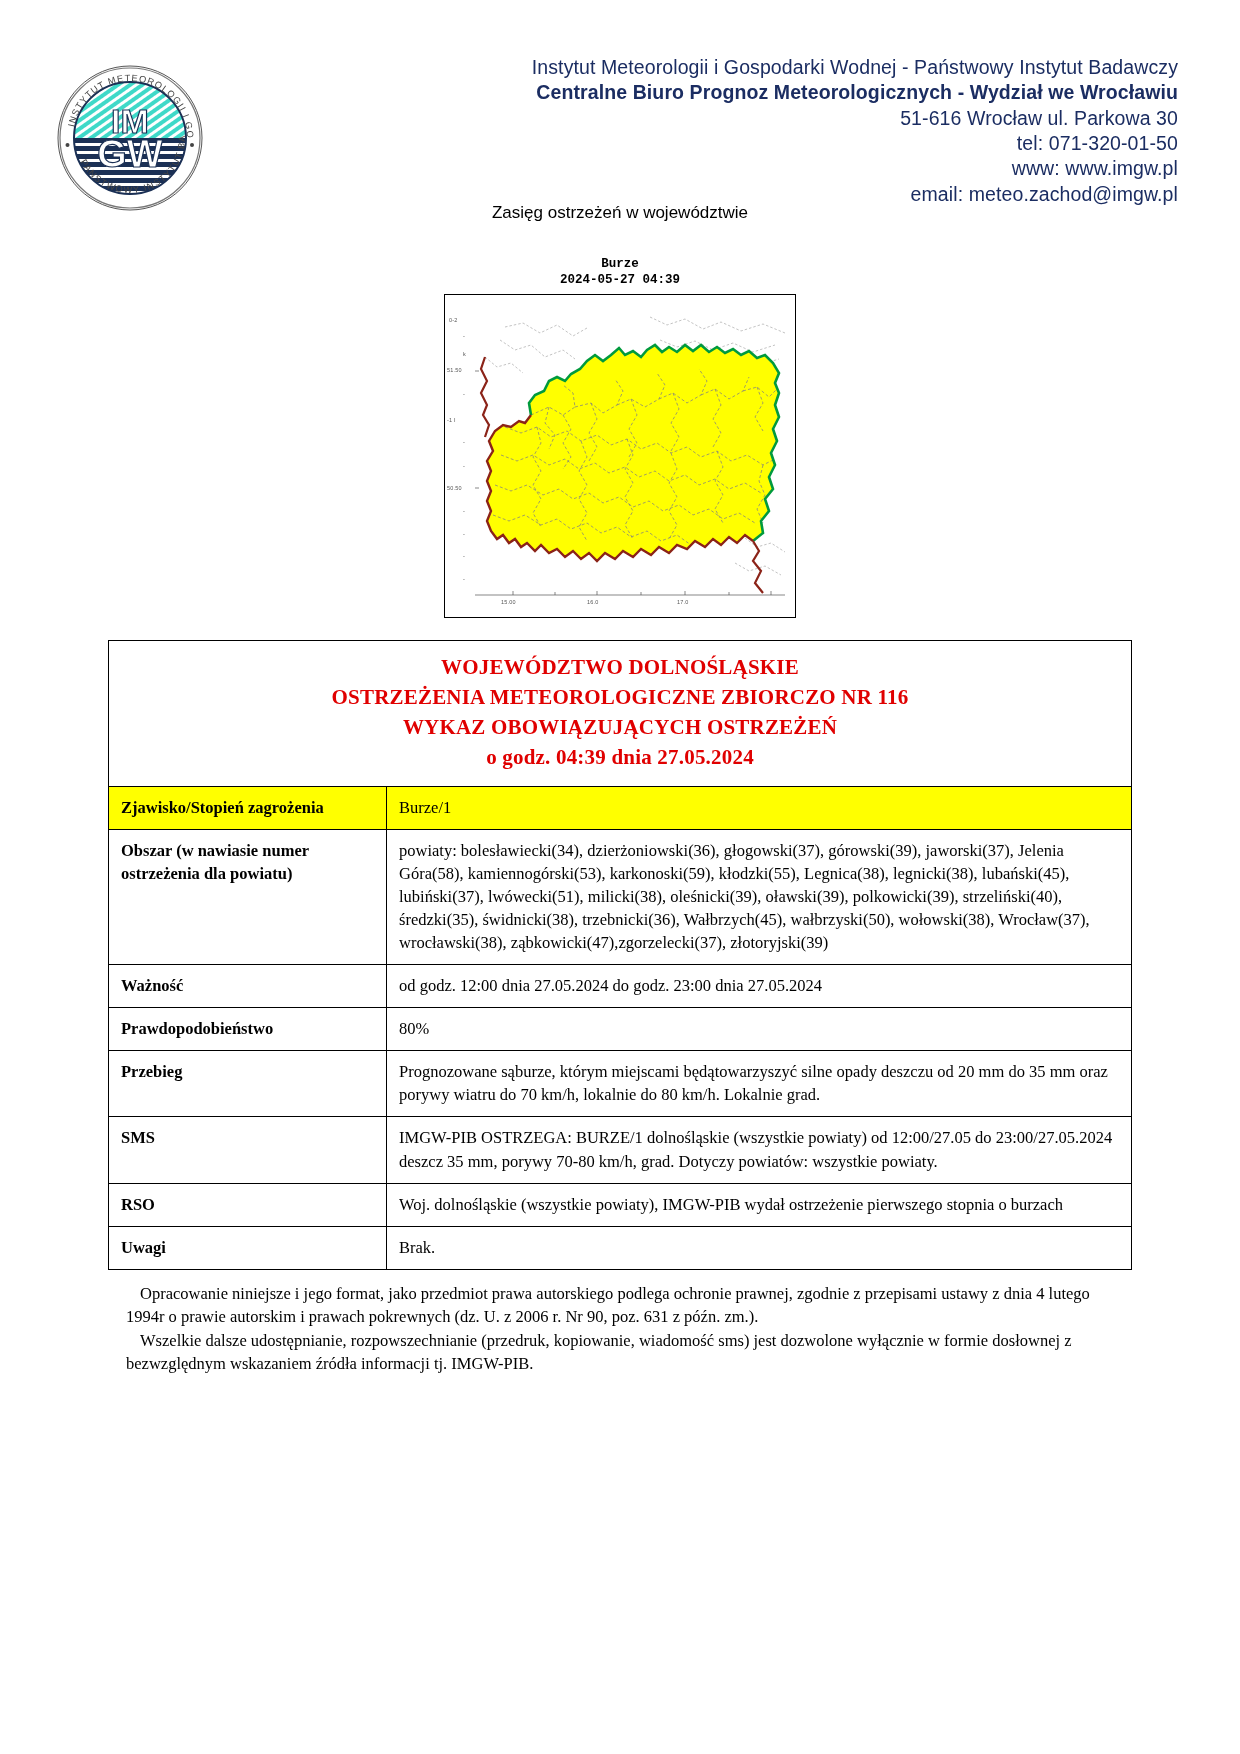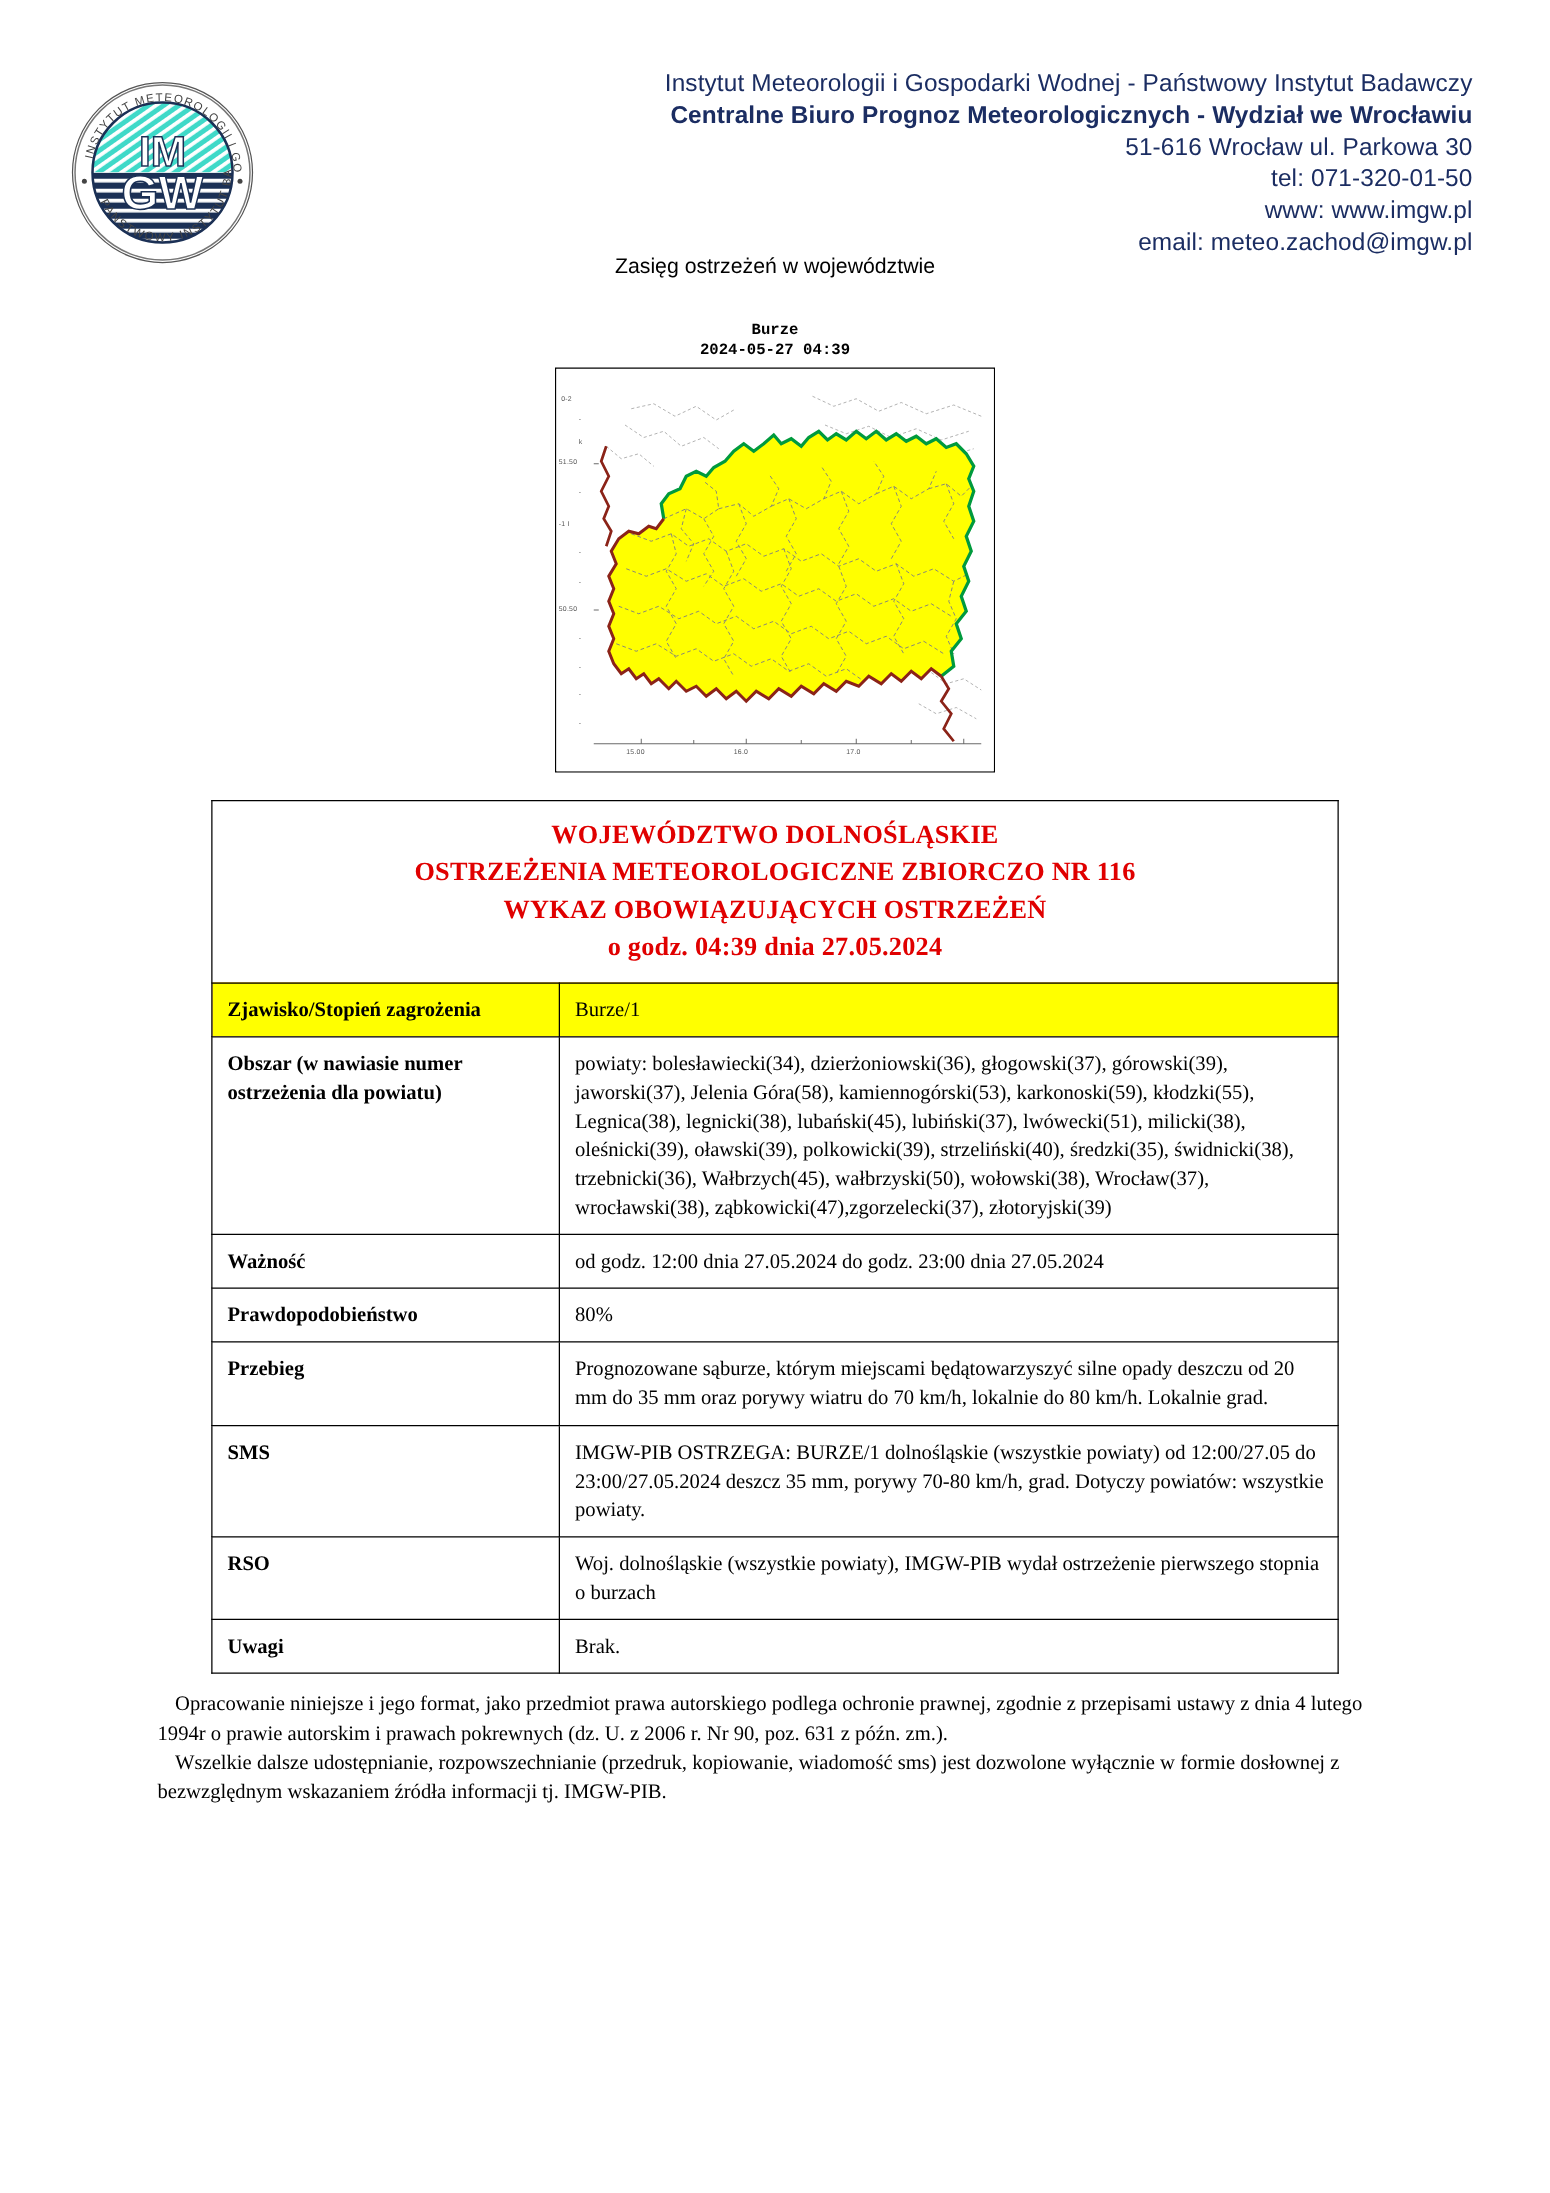--- a/index.html
+++ b/index.html
@@ -70,21 +70,21 @@
     position: absolute;
     font-family: "Liberation Sans", sans-serif;
     font-size: 5.5px;
     color: #555;
     letter-spacing: .2px;
     white-space: nowrap;
   }
 
   
   .doc-table {
-    width: 902px;
+    width: 1024px;
     margin: 22px auto 0 auto;
     border-collapse: collapse;
     table-layout: fixed;
   }
   .doc-table td {
     border: 1px solid #000;
     vertical-align: top;
     padding: 9px 10px 10px 12px;
     font-size: 16.5px;
     line-height: 1.40;
@@ -99,21 +99,21 @@
     font-weight: bold;
     font-size: 21px;
     line-height: 1.42;
     letter-spacing: .2px;
   }
   .row-label {
     width: 278px;
     font-weight: bold;
     font-size: 16px;
   }
-  .yellow { background: #be185d; padding-left: 26px; }
+  .yellow { background: #86efac; padding-left: 26px; }
   .yellow td { background: #ffff00; }
   .cell-body { font-size: 16.5px; }
 
   
   .footer {
     width: 1024px;
     margin: 0 auto;
     padding: 12px 14px 10px 18px;
     font-size: 16.5px;
     line-height: 1.42;

